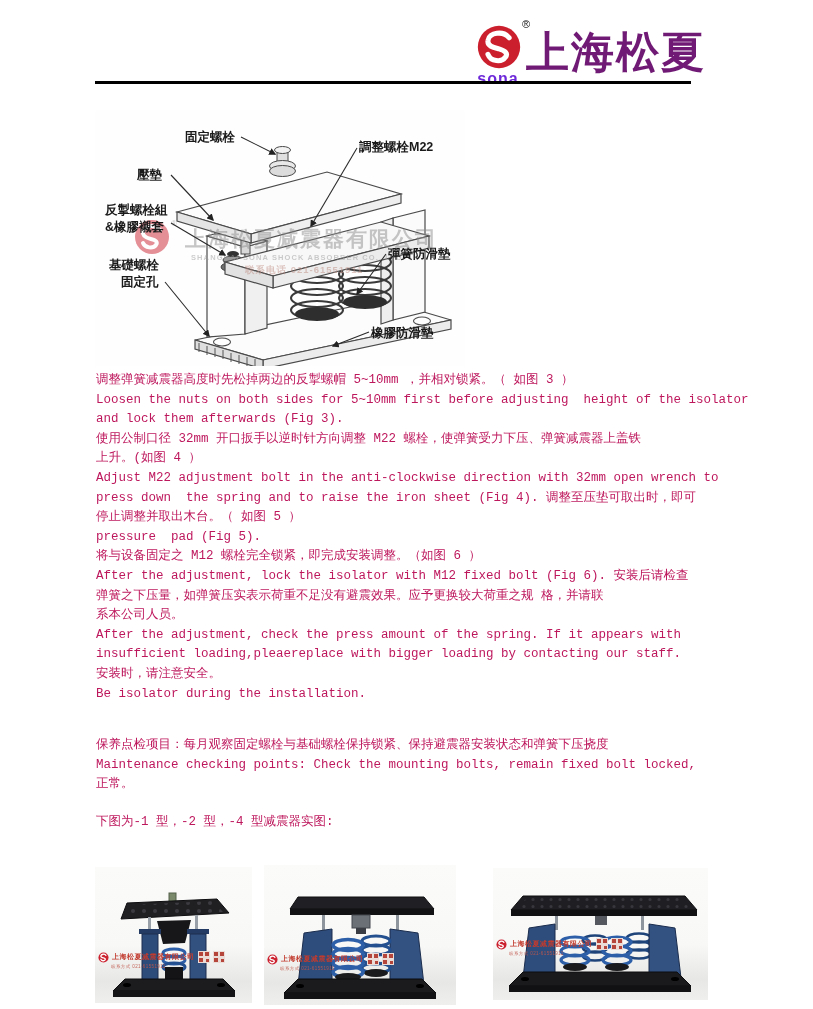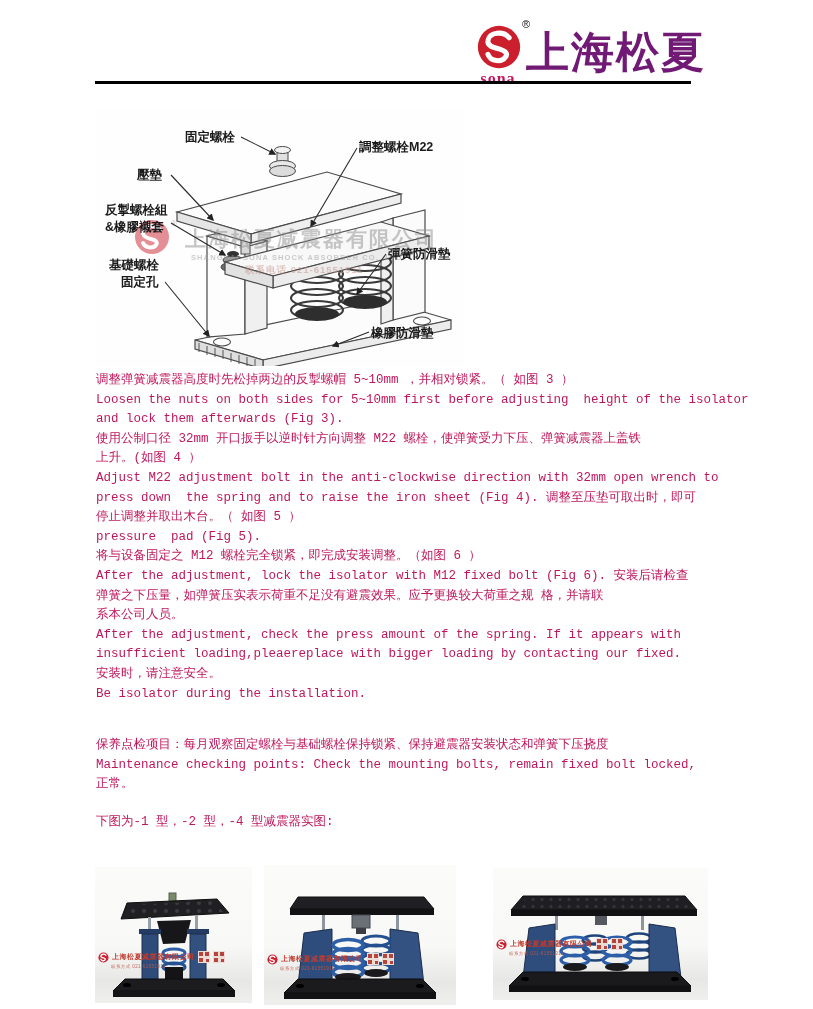--- a/index.html
+++ b/index.html
@@ -4,21 +4,21 @@
 <style>
   html,body{margin:0;padding:0;background:#fff;}
   .page{position:relative;width:813px;height:1009px;background:#ffffff;overflow:hidden;
         font-family:"Liberation Sans",sans-serif;color:#000;}
 
   
   .header-logo{position:absolute;top:18px;left:470px;width:240px;height:70px;}
   .logo-mark{position:absolute;left:6px;top:6px;}
   .reg-mark{position:absolute;left:52px;top:0;font-size:11px;color:#111;}
   .brand-word{position:absolute;left:0;top:52px;width:56px;text-align:center;
-              font-family:Liberation Serif, serif;font-weight:bold;font-size:16px;letter-spacing:1px;color:#be185d;}
+              font-family:Liberation Sans, sans-serif;font-weight:bold;font-size:16px;letter-spacing:1px;color:#6d28d9;}
   .company-word{position:absolute;left:56px;top:6px;font-size:43px;font-weight:bold;
                 letter-spacing:2px;color:#701a75;font-family:"Liberation Sans",sans-serif;white-space:nowrap;}
   .rule{position:absolute;left:95px;top:81px;width:596px;height:3px;background:#000;}
 
   
   .diagram{position:absolute;left:95px;top:110px;width:370px;height:256px;background:#fefefe;}
   .dlbl{font:600 12.5px "Liberation Sans",sans-serif;fill:#1a1a1a;}
   .dline{stroke:#2a2a2a;stroke-width:1.1;fill:none;}
   .struct{stroke:#4a4a4a;stroke-width:1.2;}
   .coil{fill:none;stroke:#3a3a3a;stroke-width:2.1;}
@@ -185,21 +185,21 @@
         <div class="tline">上升。(如图 4 ）</div>
         <div class="tline">Adjust M22 adjustment bolt in the anti-clockwise direction with 32mm open wrench to</div>
         <div class="tline">press down  the spring and to raise the iron sheet (Fig 4). 调整至压垫可取出时，即可</div>
         <div class="tline">停止调整并取出木台。（ 如图 5 ）</div>
         <div class="tline">pressure  pad (Fig 5).</div>
         <div class="tline">将与设备固定之 M12 螺栓完全锁紧，即完成安装调整。（如图 6 ）</div>
         <div class="tline">After the adjustment, lock the isolator with M12 fixed bolt (Fig 6). 安装后请检查</div>
         <div class="tline">弹簧之下压量，如弹簧压实表示荷重不足没有避震效果。应予更换较大荷重之规 格，并请联</div>
         <div class="tline">系本公司人员。</div>
         <div class="tline">After the adjustment, check the press amount of the spring. If it appears with</div>
-        <div class="tline">insufficient loading,pleaereplace with bigger loading by contacting our fixed.</div>
+        <div class="tline">insufficient loading,pleaereplace with bigger loading by contacting our staff.</div>
         <div class="tline">安装时，请注意安全。</div>
         <div class="tline">Be isolator during the installation.</div>
       </div>
     <div class="para para-maintenance">
         <div class="tline">保养点检项目：每月观察固定螺栓与基础螺栓保持锁紧、保持避震器安装状态和弹簧下压挠度</div>
         <div class="tline">Maintenance checking points: Check the mounting bolts, remain fixed bolt locked,</div>
         <div class="tline">正常。</div>
       </div>
     <div class="para para-caption">
         <div class="tline">下图为-1 型，-2 型，-4 型减震器实图:</div>

